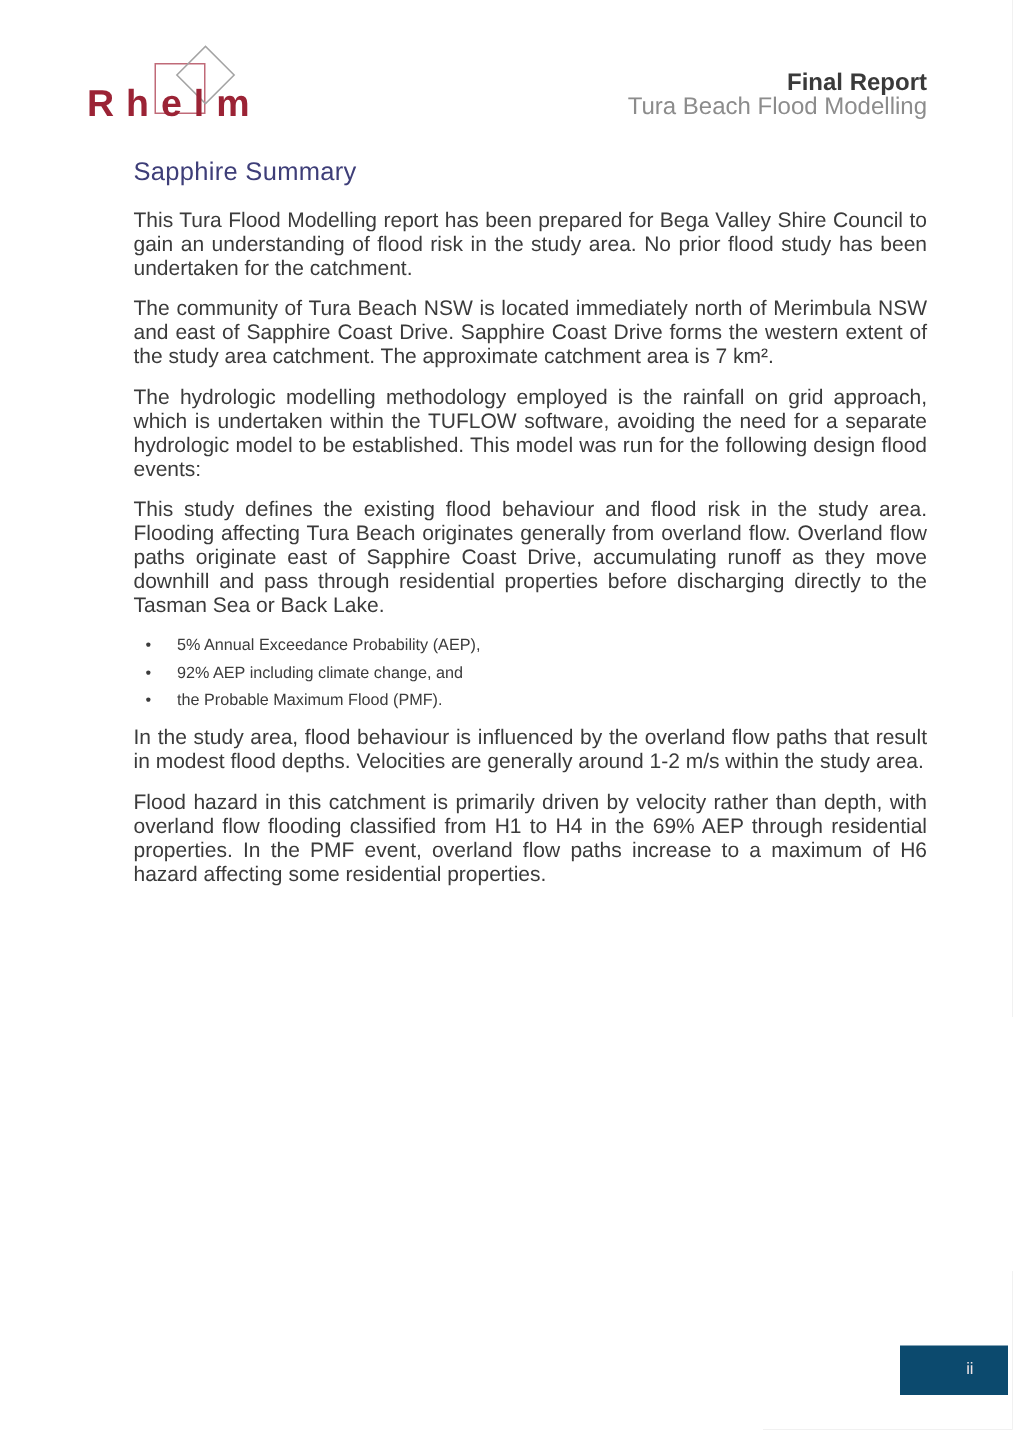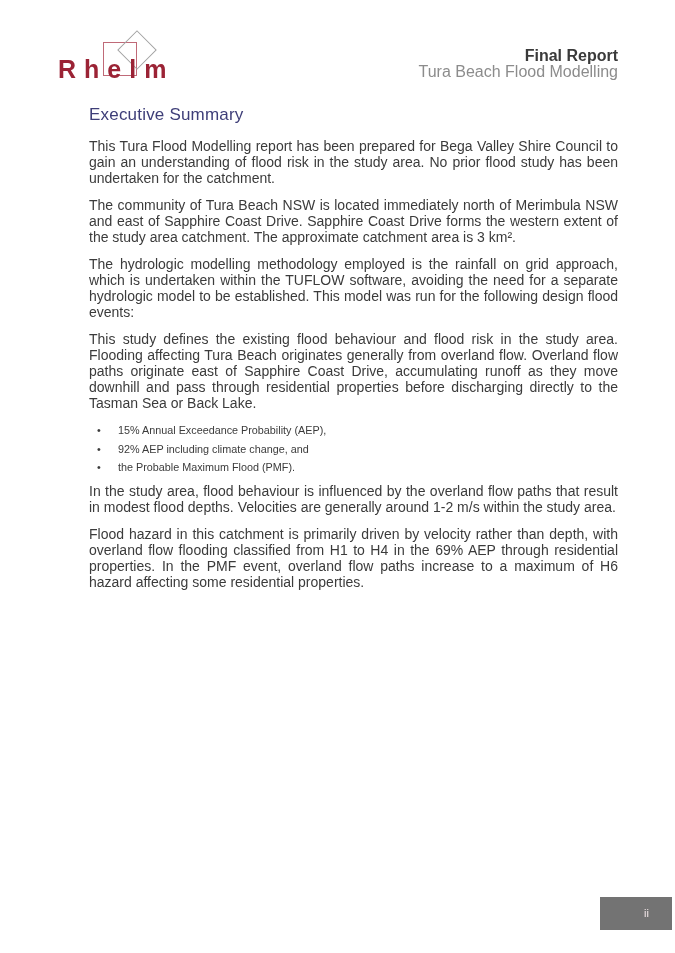--- a/index.html
+++ b/index.html
@@ -110,21 +110,21 @@
     top: 0;
   }
 
   
   .page-number-tab {
     position: absolute;
     left: 600px;
     top: 897px;
     width: 72px;
     height: 33px;
-    background: #737373;
+    background: #0c4a6e;
     color: #f2e6e8;
     font-size: 11px;
     line-height: 33px;
     text-align: right;
     padding-right: 23px;
   }
 </style>
 </head>
 <body>
 
@@ -135,31 +135,31 @@
     <span class="logo-diamond-gray"></span>
     <span class="logo-text">Rhelm</span>
   </div>
 
   <div class="header-right">
     <div class="report-type">Final Report</div>
     <div class="report-title">Tura Beach Flood Modelling</div>
   </div>
 
   <div class="content">
-    <h1>Executive Summary</h1>
+    <h1>Sapphire Summary</h1>
 
     <p>This Tura Flood Modelling report has been prepared for Bega Valley Shire Council to gain an understanding of flood risk in the study area. No prior flood study has been undertaken for the catchment.</p>
-    <p>The community of Tura Beach NSW is located immediately north of Merimbula NSW and east of Sapphire Coast Drive. Sapphire Coast Drive forms the western extent of the study area catchment. The approximate catchment area is 3 km².</p>
+    <p>The community of Tura Beach NSW is located immediately north of Merimbula NSW and east of Sapphire Coast Drive. Sapphire Coast Drive forms the western extent of the study area catchment. The approximate catchment area is 7 km².</p>
     <p>The hydrologic modelling methodology employed is the rainfall on grid approach, which is undertaken within the TUFLOW software, avoiding the need for a separate hydrologic model to be established. This model was run for the following design flood events:</p>
     <p>This study defines the existing flood behaviour and flood risk in the study area. Flooding affecting Tura Beach originates generally from overland flow. Overland flow paths originate east of Sapphire Coast Drive, accumulating runoff as they move downhill and pass through residential properties before discharging directly to the Tasman Sea or Back Lake.</p>
 
     <ul>
       <li>
         <span class="bullet-dot">•</span>
-        <span>15% Annual Exceedance Probability (AEP),</span>
+        <span>5% Annual Exceedance Probability (AEP),</span>
       </li>
       <li>
         <span class="bullet-dot">•</span>
         <span>92% AEP including climate change, and</span>
       </li>
       <li>
         <span class="bullet-dot">•</span>
         <span>the Probable Maximum Flood (PMF).</span>
       </li>
     </ul>

